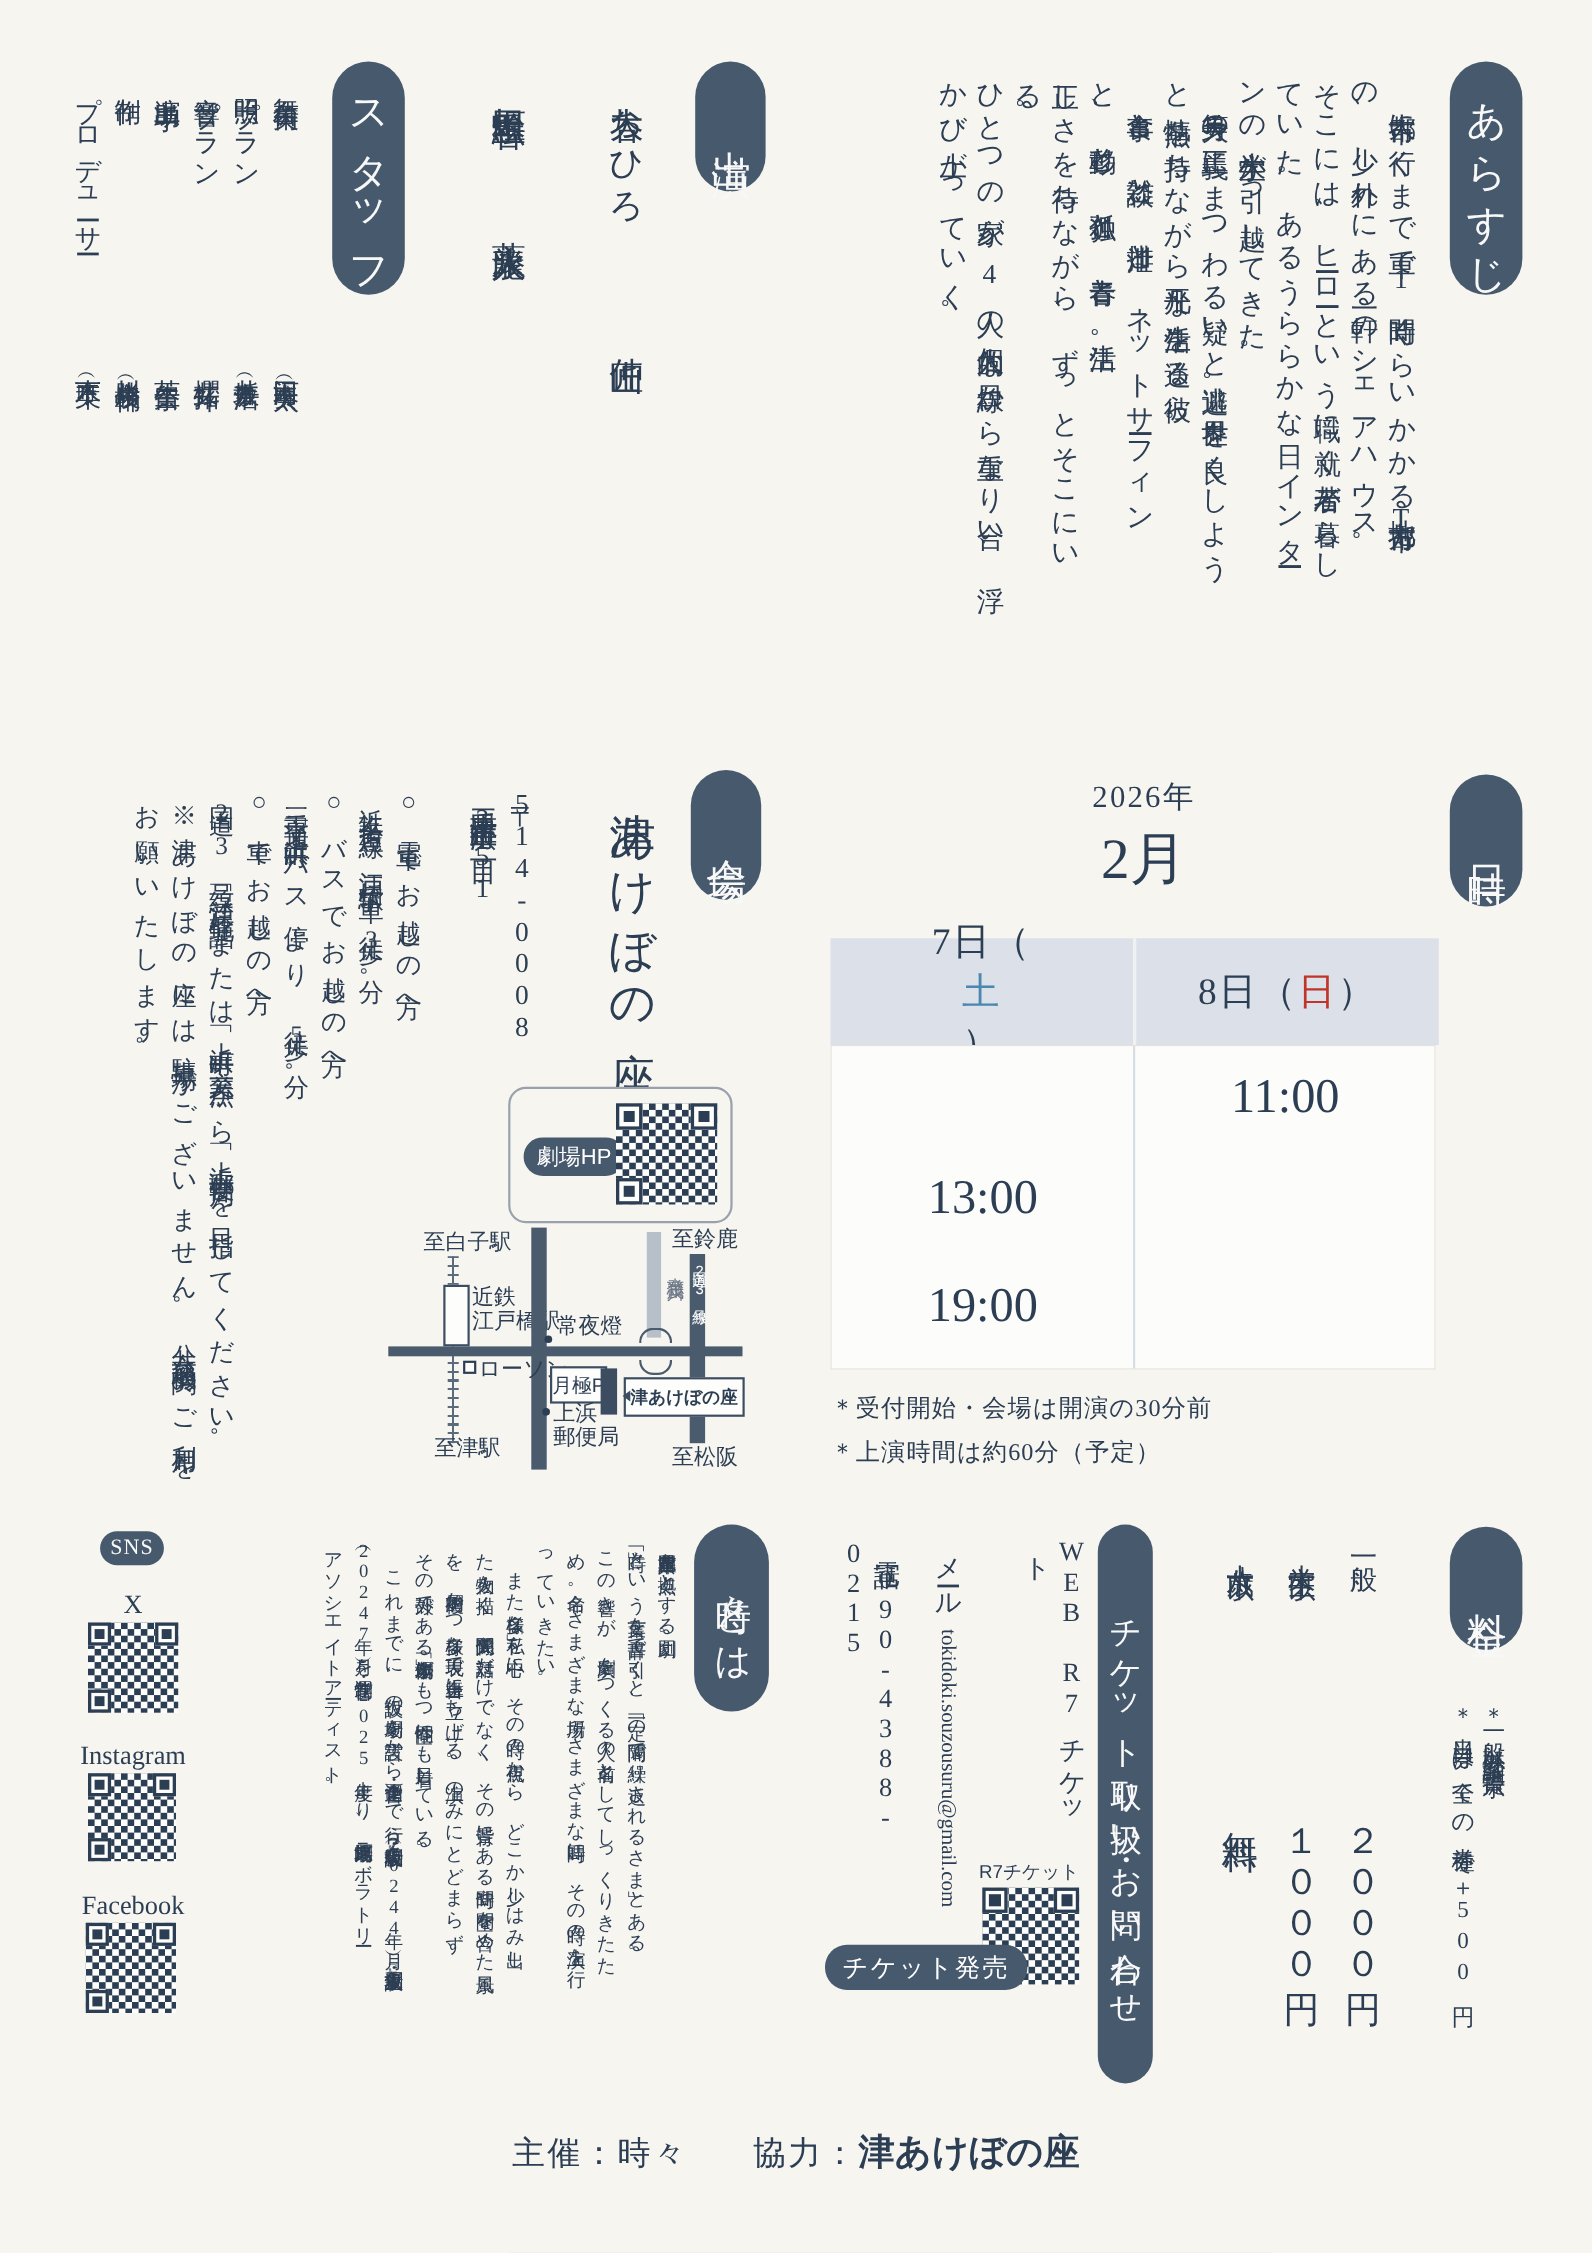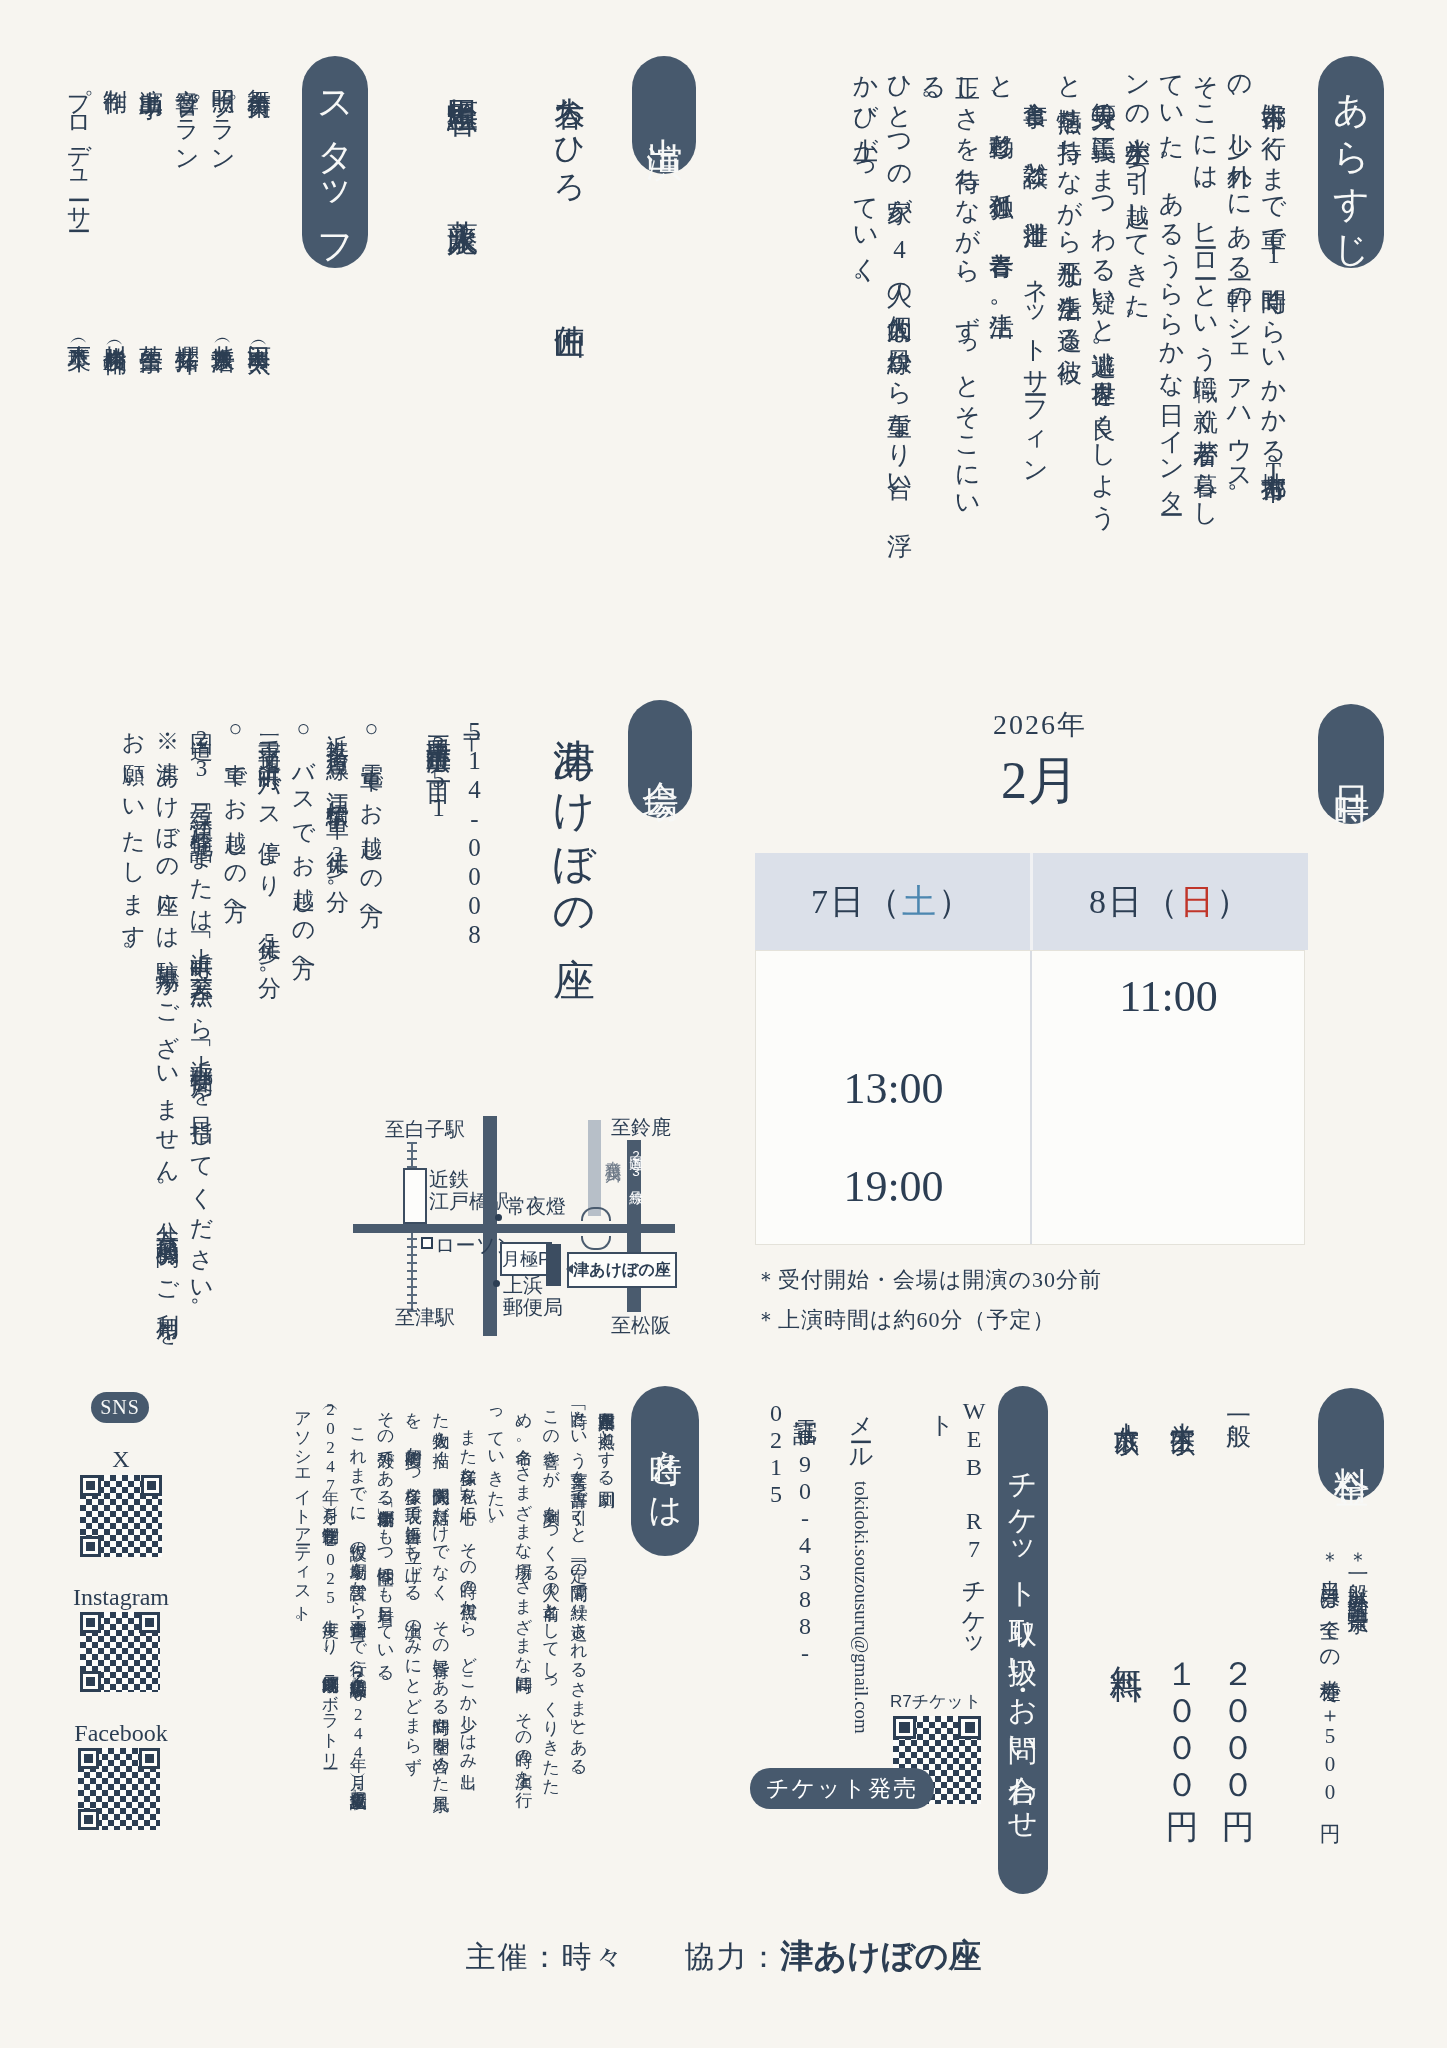--- a/index.html
+++ b/index.html
@@ -21,21 +21,21 @@
   
   .staff{right:1170px;top:70px;height:476px;font-size:24px;line-height:36px;letter-spacing:2px;}
   .role{display:inline-block;inline-size:256px;}
   .aff{font-size:18px;}
   
   .date-head{left:930px;top:706px;width:220px;text-align:center;}
   .year{font-size:28px;letter-spacing:2px;}
   .month{font-size:52px;margin-top:2px;}
   .stable{left:755px;top:853px;width:550px;height:392px;}
   .sth{position:absolute;top:0;width:275px;height:97px;background:#dbe0e9;display:flex;align-items:center;justify-content:center;font-size:34px;letter-spacing:2px;}
-  .sth-l{left:0;} .sth-r{left:275px;border-left:3px solid #f0f1f3;}
+  .sth-l{left:0;flex-direction:column;} .sth-r{left:275px;border-left:3px solid #f0f1f3;}
   .day-sat{color:#4c87b0;} .day-sun{color:#c03529;}
   .stb{position:absolute;top:97px;left:0;width:550px;height:295px;background:#fcfcfa;border:1px solid #e4e2da;box-sizing:border-box;}
   .tdiv{position:absolute;left:274px;top:0;width:2px;height:100%;background:#d8dce3;}
   .time{position:absolute;width:275px;text-align:center;font-size:44px;}
   .t11{left:275px;top:20px;} .t13{left:0;top:112px;} .t19{left:0;top:210px;}
   .snotes{left:755px;top:1260px;font-size:22px;line-height:40px;letter-spacing:1px;}
   .snotes p{margin:0;}
   
   .vname{left:546px;top:706px;font-size:42px;letter-spacing:5px;}
   .vaddr{right:955px;top:716px;height:340px;font-size:25px;line-height:36px;letter-spacing:2px;}
@@ -166,20 +166,28 @@
   <div class="abs v vaccess">
     <p>○電車でお越しの方へ</p>
     <p>近鉄名古屋線　江戸橋駅下車　徒歩3分。</p>
     <p>○バスでお越しの方へ</p>
     <p>三重交通「上浜町」バス停より　徒歩5分。</p>
     <p>○車でお越しの方へ</p>
     <p>国道23号線「江戸橋北詰」または「上浜町三」交差点から「上浜郵便局」を目指してください。</p>
     <p>※津あけぼの座には駐車場がございません。公共交通機関のご利用をお願いいたします。</p>
   </div>
 
+  <div class="abs hpbox">
+    <span class="hp-pill">劇場HP</span>
+    <div class="qr" style="left:96px;top:13px;width:92px;height:92px;">
+      <i class="fp fp-tl"></i>
+        <i class="fp fp-tr"></i>
+        <i class="fp fp-bl"></i>
+    </div>
+  </div>
 
   <div class="abs map">
     <span class="lbl" style="left:50px;top:8px;">至白子駅</span>
     <div class="rail"></div>
     <div class="stbox"></div>
     <span class="lbl" style="left:94px;top:58px;"><span>近鉄</span><br><span>江戸橋駅</span></span>
     <span class="lbl" style="left:60px;top:196px;">至津駅</span>
     <div class="hroad"></div>
     <div class="vroadA"></div>
     <div class="river"></div>

